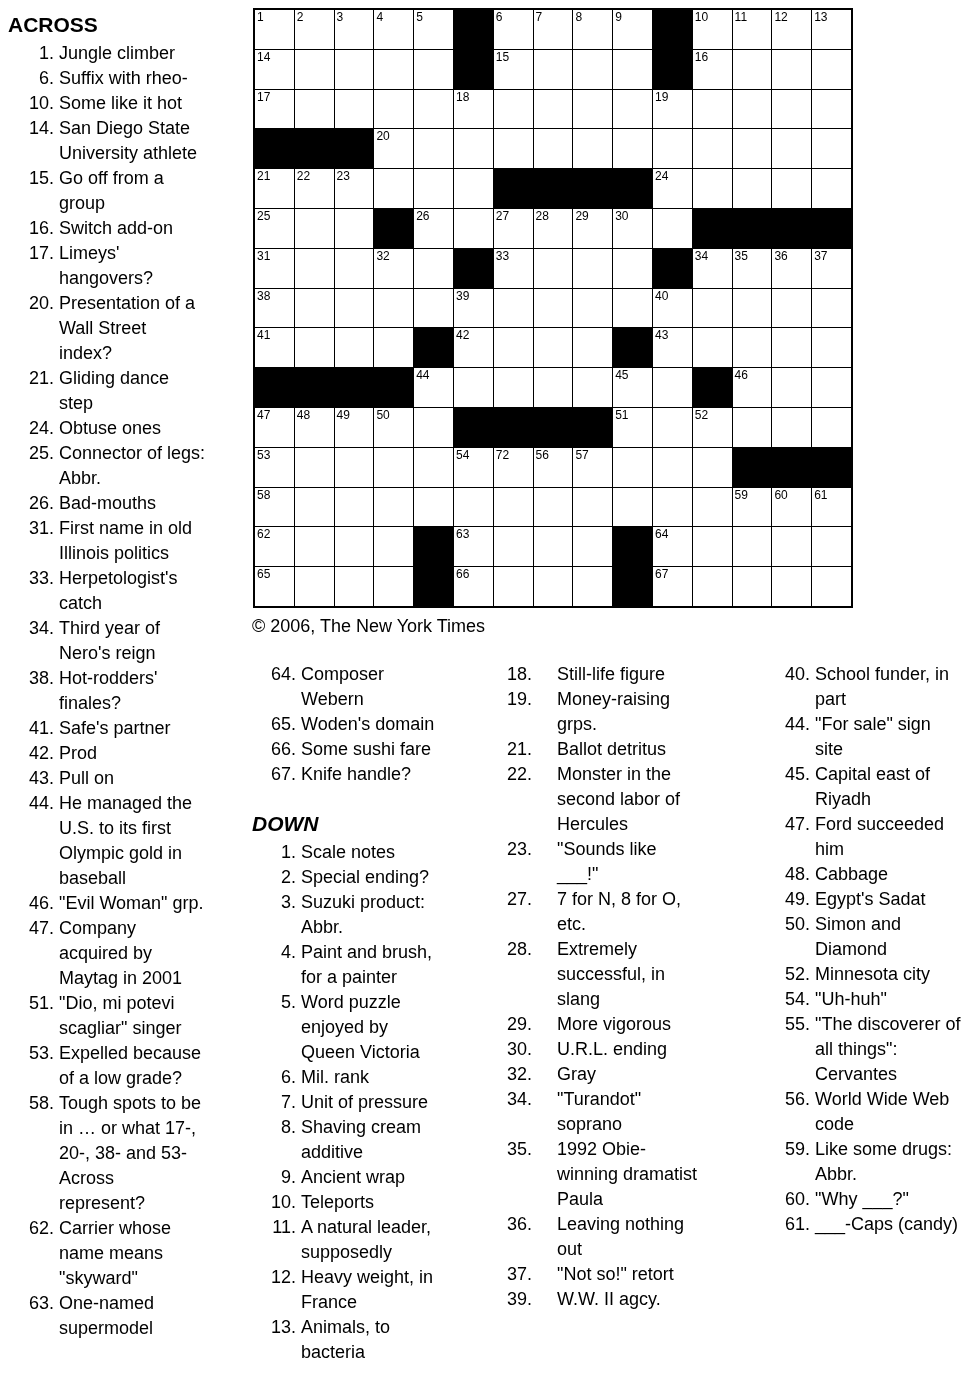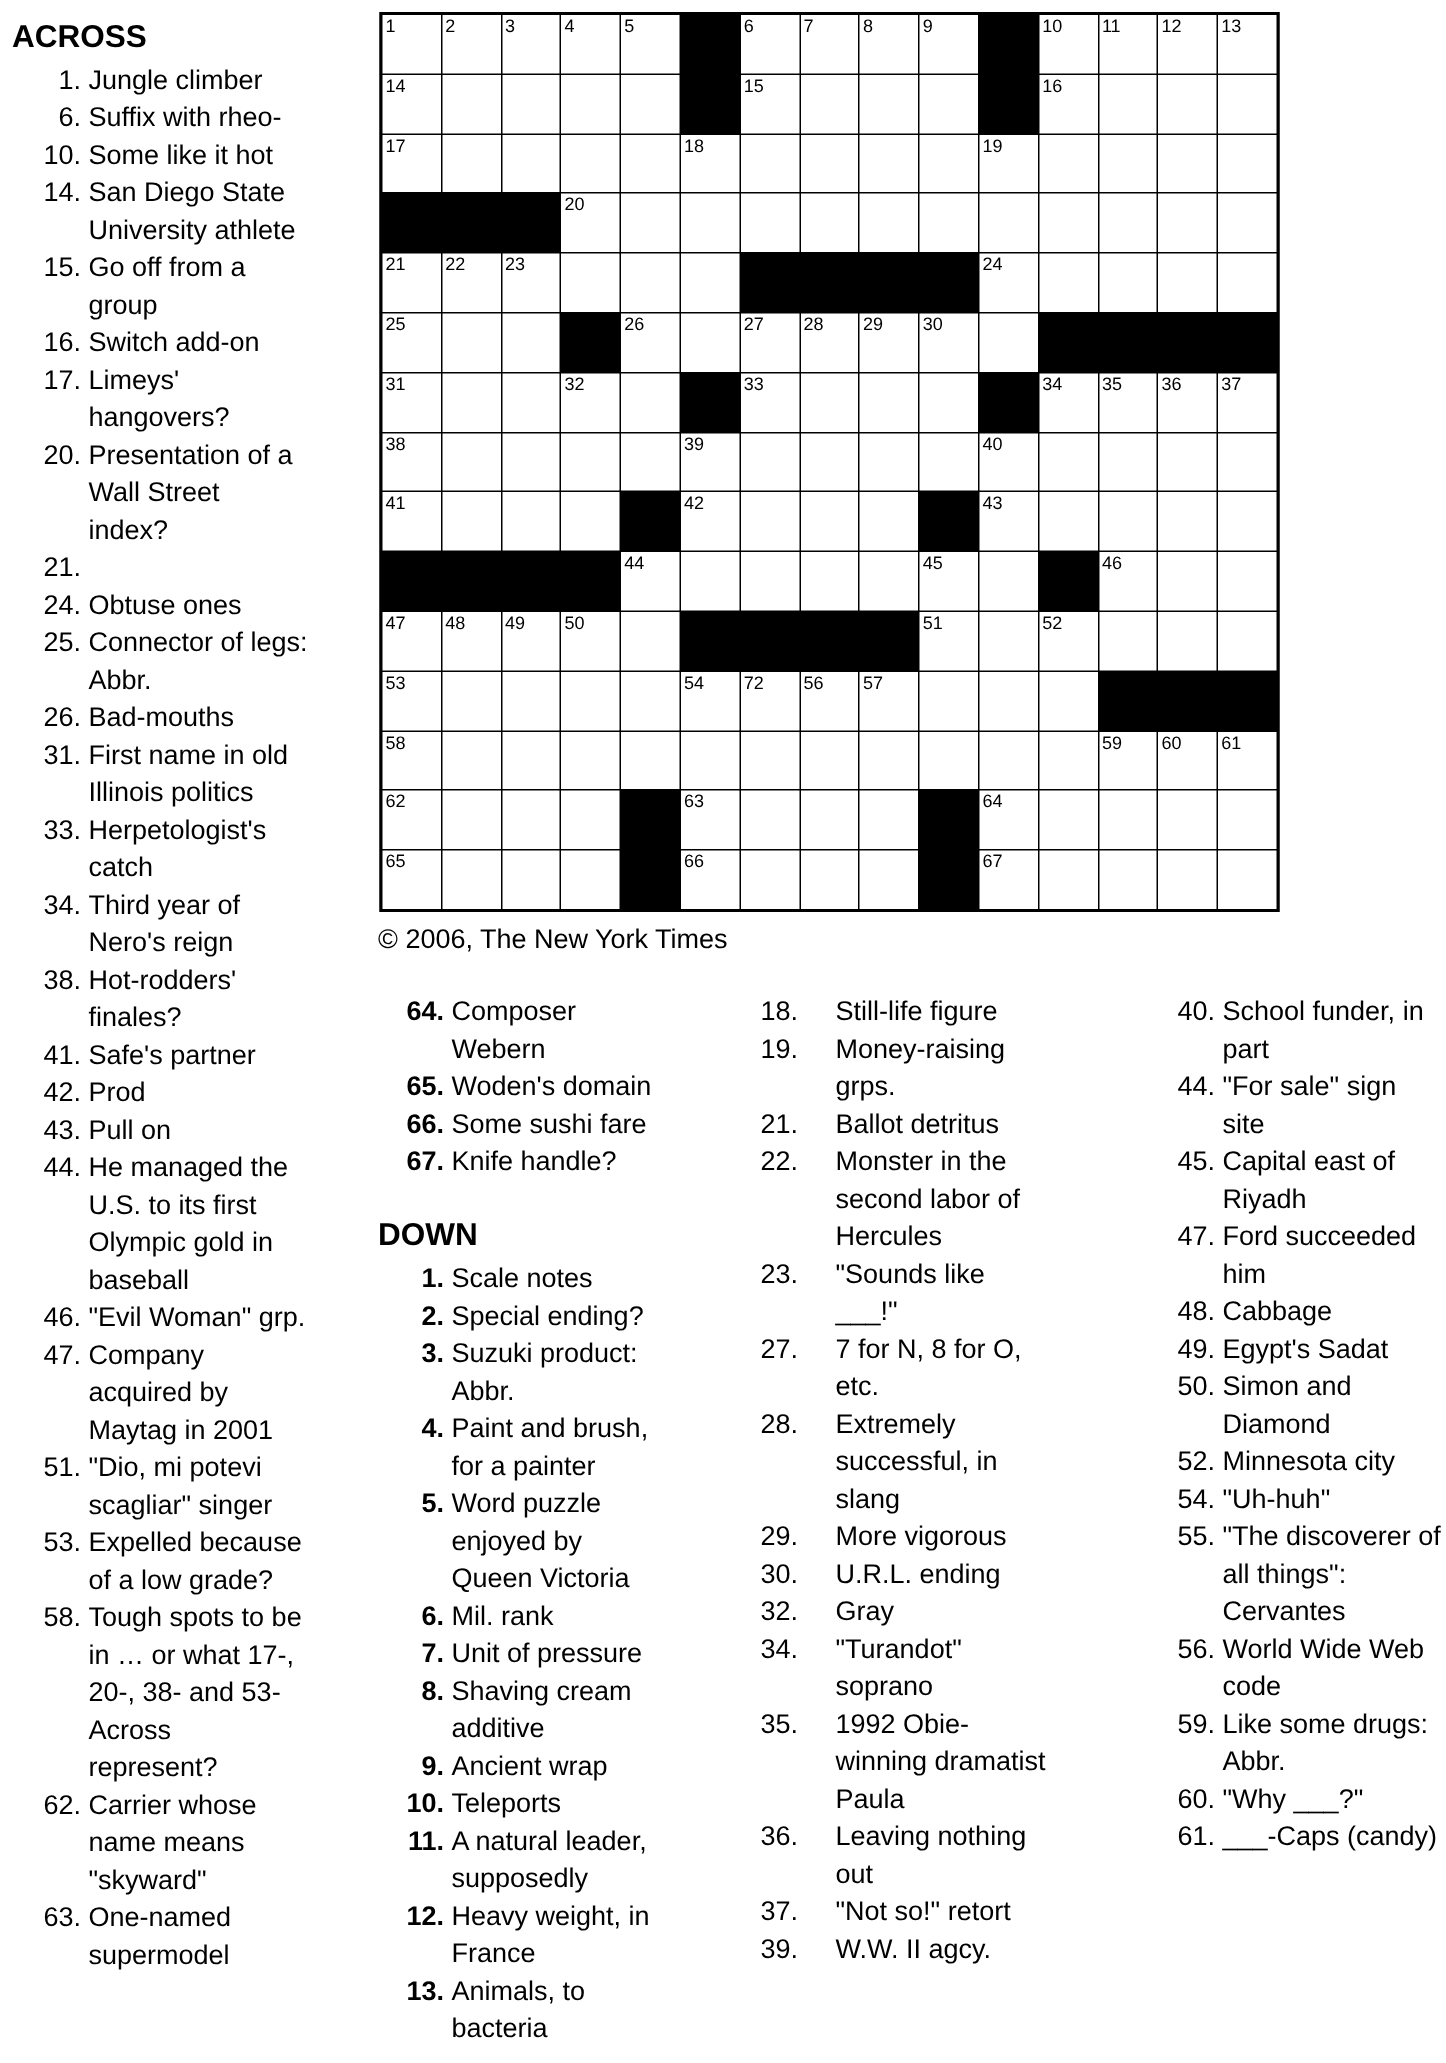--- a/index.html
+++ b/index.html
@@ -33,26 +33,26 @@
   
   .clue-col{position:absolute;}
   #col1{left:8px;top:12px;width:234px;}
   #col2{left:252px;top:662px;width:232px;}
   #col3{left:505px;top:662px;width:206px;}
   #col4{left:785px;top:662px;width:214px;}
   .section-header{
     font-weight:bold;font-size:21px;line-height:26px;
     margin:0 0 3px 0;
   }
-  #col2 .section-header{margin-top:24px;}
+  #col2 .section-header{margin-top:24px;font-style:italic;}
   .clue{display:flex;font-size:18px;line-height:25px;}
   .num{flex:none;text-align:right;}
   .txt{flex:1;}
   #col1 .num{width:46px;margin-right:5px;}
-  #col2 .num{width:44px;margin-right:5px;font-weight:bold;}
+  #col2 .num{width:44px;margin-right:5px;}
   #col3 .num{width:27px;margin-right:25px;}
   #col4 .num{width:24px;margin-right:6px;}
 </style>
 </head>
 <body>
 
 <div class="grid">
     <div class="cell">
       <span class="cnum">1</span>
     </div>
@@ -446,20 +446,21 @@
       <div class="clue">
         <span class="num">17.</span>
         <span class="txt">Limeys'<br>hangovers?</span>
       </div>
       <div class="clue">
         <span class="num">20.</span>
         <span class="txt">Presentation of a<br>Wall Street<br>index?</span>
       </div>
       <div class="clue">
         <span class="num">21.</span>
+        <span class="txt">Gliding dance<br>step</span>
       </div>
       <div class="clue">
         <span class="num">24.</span>
         <span class="txt">Obtuse ones</span>
       </div>
       <div class="clue">
         <span class="num">25.</span>
         <span class="txt">Connector of legs:<br>Abbr.</span>
       </div>
       <div class="clue">

